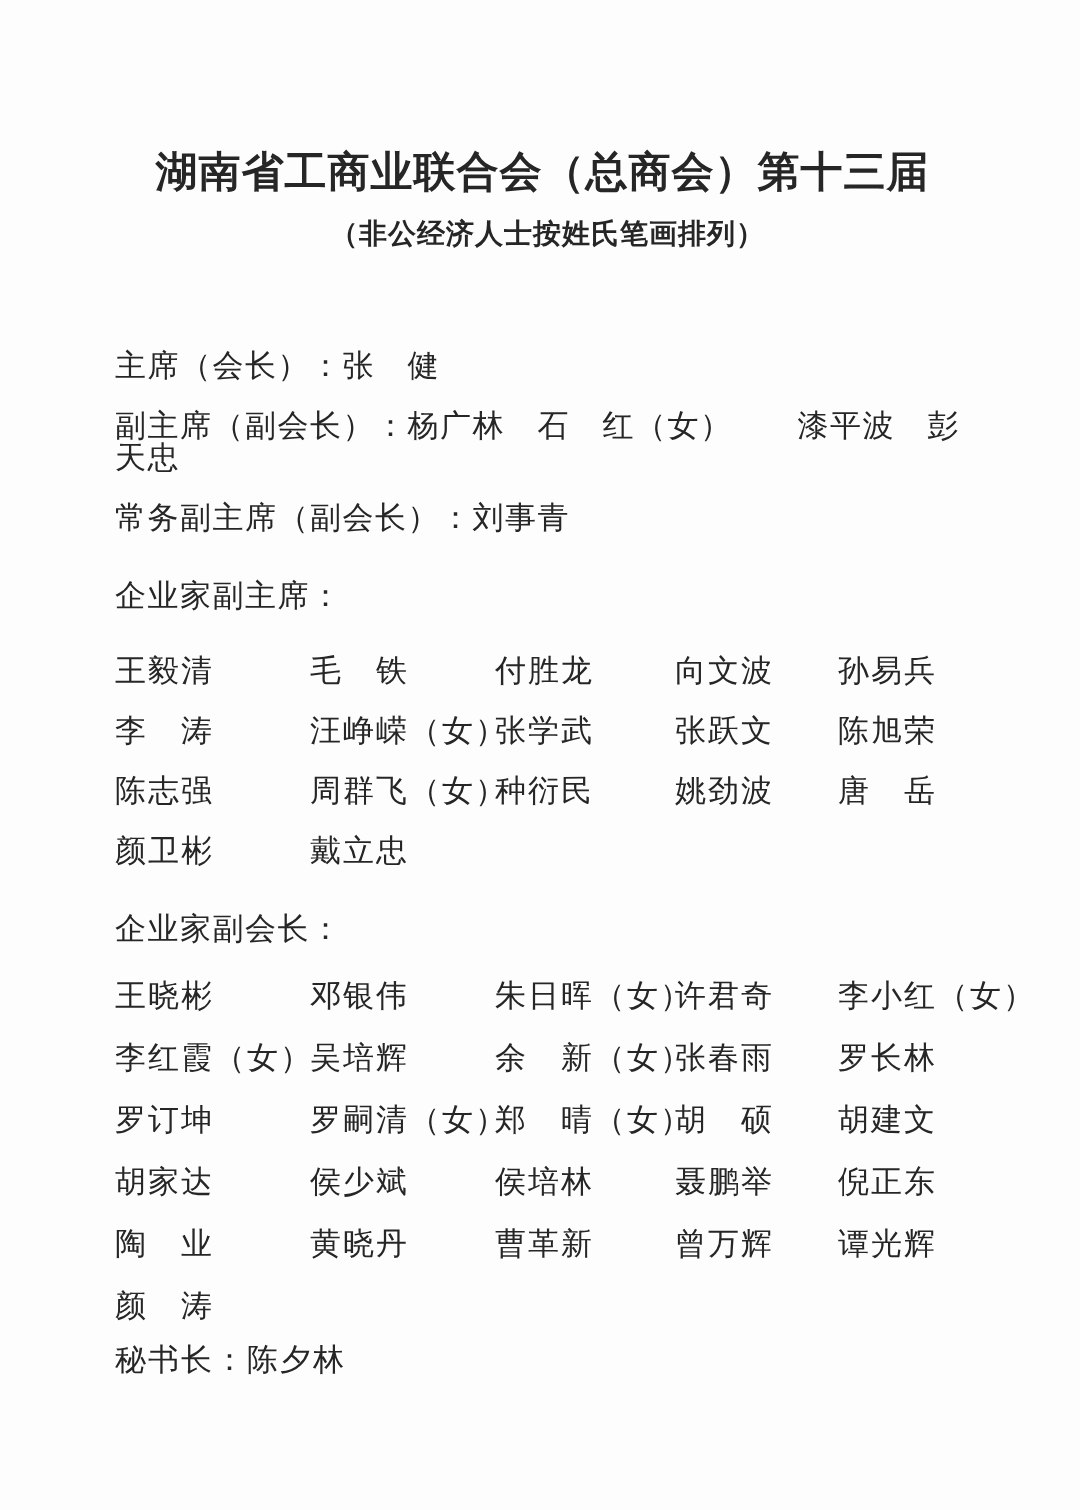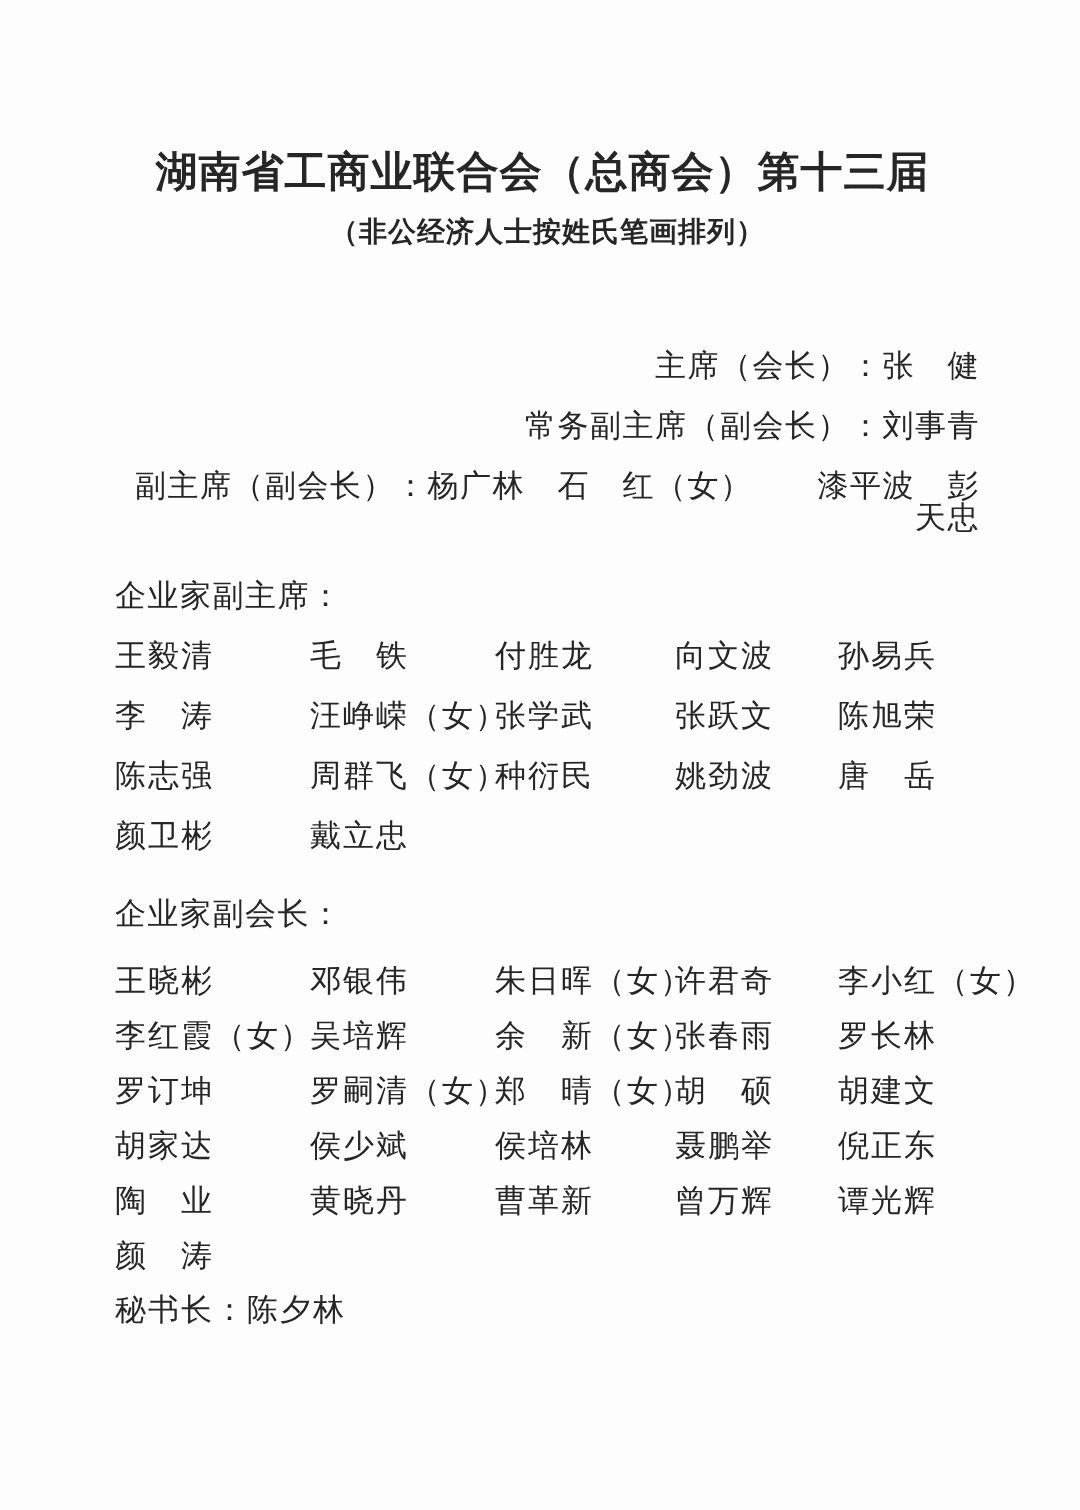--- a/index.html
+++ b/index.html
@@ -24,51 +24,50 @@
     text-align: center;
     font-family: "Liberation Sans", sans-serif;
     font-weight: bold;
     font-size: 42px;
     line-height: 60px;
     letter-spacing: 1px;
     margin: 0 10px 0 0;
   }
   .subtitle {
     text-align: center;
-    font-family: Liberation Mono, monospace;
+    font-family: Liberation Sans, sans-serif;
     font-weight: 600;
     font-size: 28px;
     line-height: 32px;
     letter-spacing: 1px;
     margin-top: 16px;
   }
   .officers {
     margin-top: 100px;
   }
   .officer-line {
     font-size: 31px;
     line-height: 32px;
     letter-spacing: 1.5px;
     margin: 0 0 28px 0;
-    text-align: right;
   }
   .section-heading {
     font-size: 31px;
     line-height: 32px;
     letter-spacing: 1.5px;
     margin: 46px 0 0 0;
   }
   .name-grid {
     display: grid;
     grid-template-columns: 195px 185px 180px 163px auto;
     row-gap: 28px;
-    margin-top: 28px;
+    margin-top: 43px;
   }
   .name-grid.second {
-    row-gap: 23px;
+    row-gap: 30px;
     margin-top: 35px;
   }
   .name-cell {
     font-size: 31px;
     line-height: 32px;
     letter-spacing: 2px;
     white-space: nowrap;
   }
   .secretary-line {
     font-size: 31px;
@@ -83,22 +82,22 @@
 <div class="page">
 
   <h1 class="title">
     <span style="display:block">湖南省工商业联合会（总商会）第十三届</span>
   </h1>
 
   <div class="subtitle">（非公经济人士按姓氏笔画排列）</div>
 
   <div class="officers">
     <p class="officer-line">主席（会长）：张　健</p>
+    <p class="officer-line">副主席（副会长）：杨广林　石　红（女）　　漆平波　彭天忠</p>
     <p class="officer-line">常务副主席（副会长）：刘事青</p>
-    <p class="officer-line">副主席（副会长）：杨广林　石　红（女）　　漆平波　彭天忠</p>
   </div>
 
   <div class="section-heading">企业家副主席：</div>
 
   <div class="name-grid">
     <div class="name-cell">王毅清</div>
     <div class="name-cell">毛　铁</div>
     <div class="name-cell">付胜龙</div>
     <div class="name-cell">向文波</div>
     <div class="name-cell">孙易兵</div>

